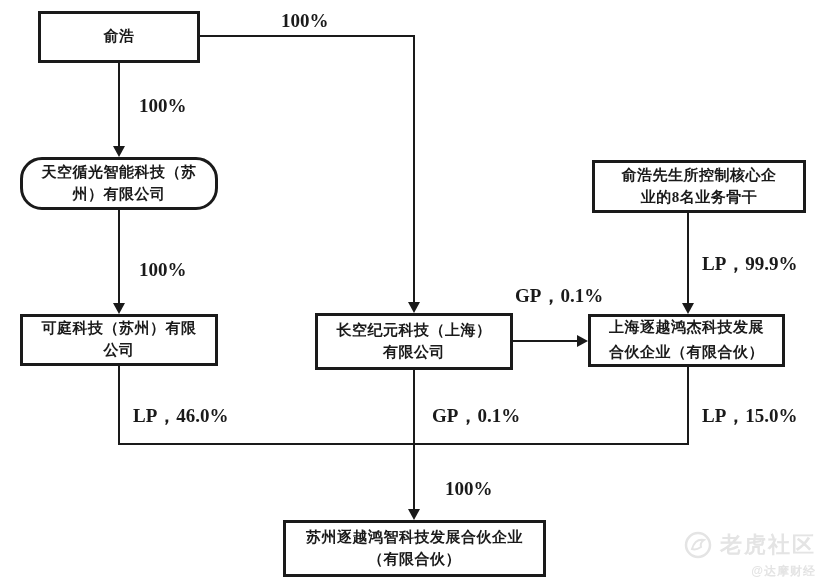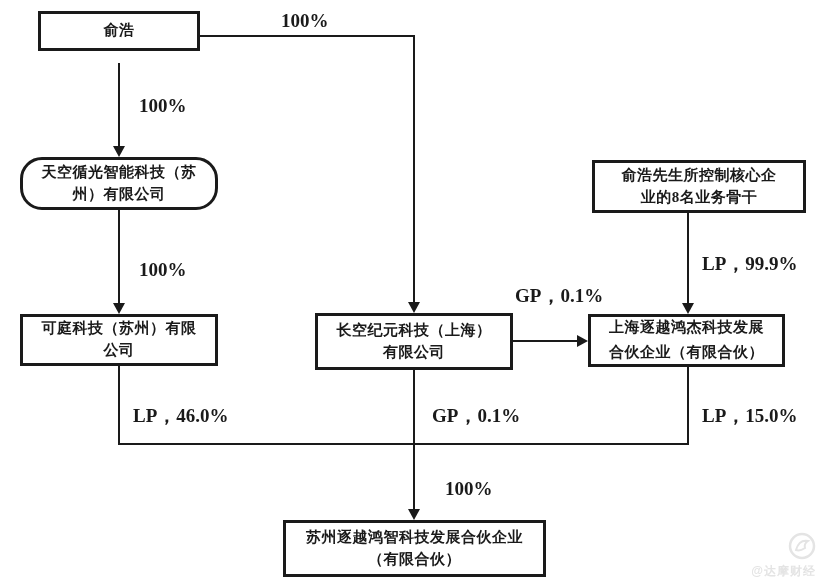--- a/index.html
+++ b/index.html
@@ -94,21 +94,21 @@
   <div class="edge-label" style="left:281px; top:10px;">100%</div>
   <div class="edge-label" style="left:139px; top:95px;">100%</div>
   <div class="edge-label" style="left:139px; top:259px;">100%</div>
   <div class="edge-label" style="left:702px; top:251px;">LP，99.9%</div>
   <div class="edge-label" style="left:515px; top:283px;">GP，0.1%</div>
   <div class="edge-label" style="left:133px; top:403px;">LP，46.0%</div>
   <div class="edge-label" style="left:432px; top:403px;">GP，0.1%</div>
   <div class="edge-label" style="left:702px; top:403px;">LP，15.0%</div>
   <div class="edge-label" style="left:445px; top:478px;">100%</div>
 
-  <div class="box" style="left:38px;  top:11px;  width:162px; height:40px;">
+  <div class="box" style="left:38px;  top:11px;  width:162px; height:52px;">
     <span>俞浩</span>
   </div>
 
   <div class="box" style="left:20px;  top:157px; width:198px; height:53px;border-radius:22px;">
     <span>天空循光智能科技（苏</span>
     <span>州）有限公司</span>
   </div>
 
   <div class="box" style="left:20px;  top:314px; width:198px; height:52px;">
     <span>可庭科技（苏州）有限</span>
@@ -136,17 +136,18 @@
   </div>
 
   <div class="watermark">
     <div class="wm-row">
       <span style="display:inline-flex;">
         <svg width="28" height="28" viewBox="0 0 28 28">
           <circle cx="14" cy="14" r="12" fill="none" stroke="#e4e4e4" stroke-width="2.5"></circle>
           <path d="M8 18 C10 11, 14 8, 20 9 C17 11, 16 13, 17 16 C14 18, 11 19, 8 18 Z" fill="none" stroke="#e4e4e4" stroke-width="2"></path>
         </svg>
       </span>
+      <span class="wm-brand">老虎社区</span>
     </div>
     <div class="wm-handle">@达摩财经</div>
   </div>
 
 </div>
 
 </body></html>

